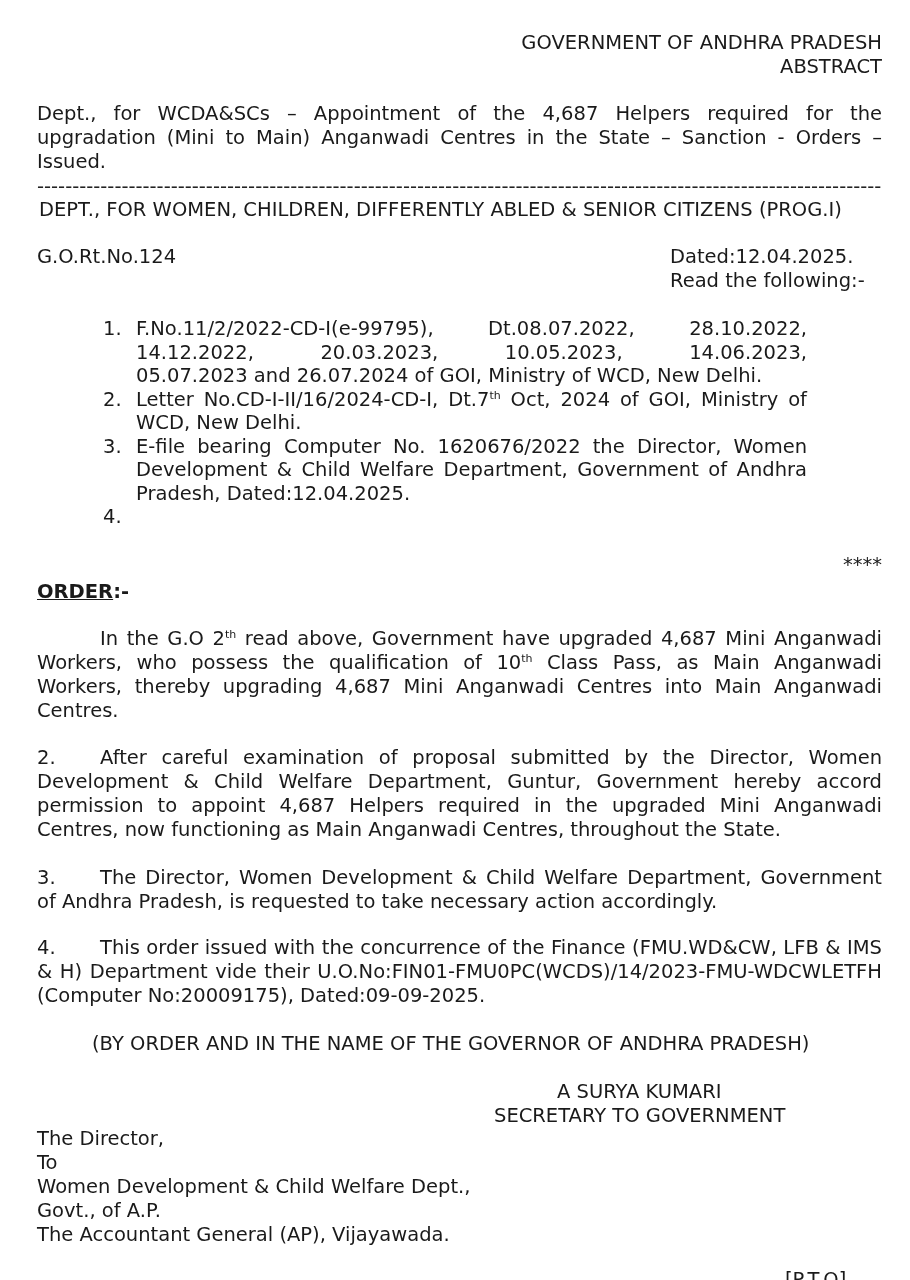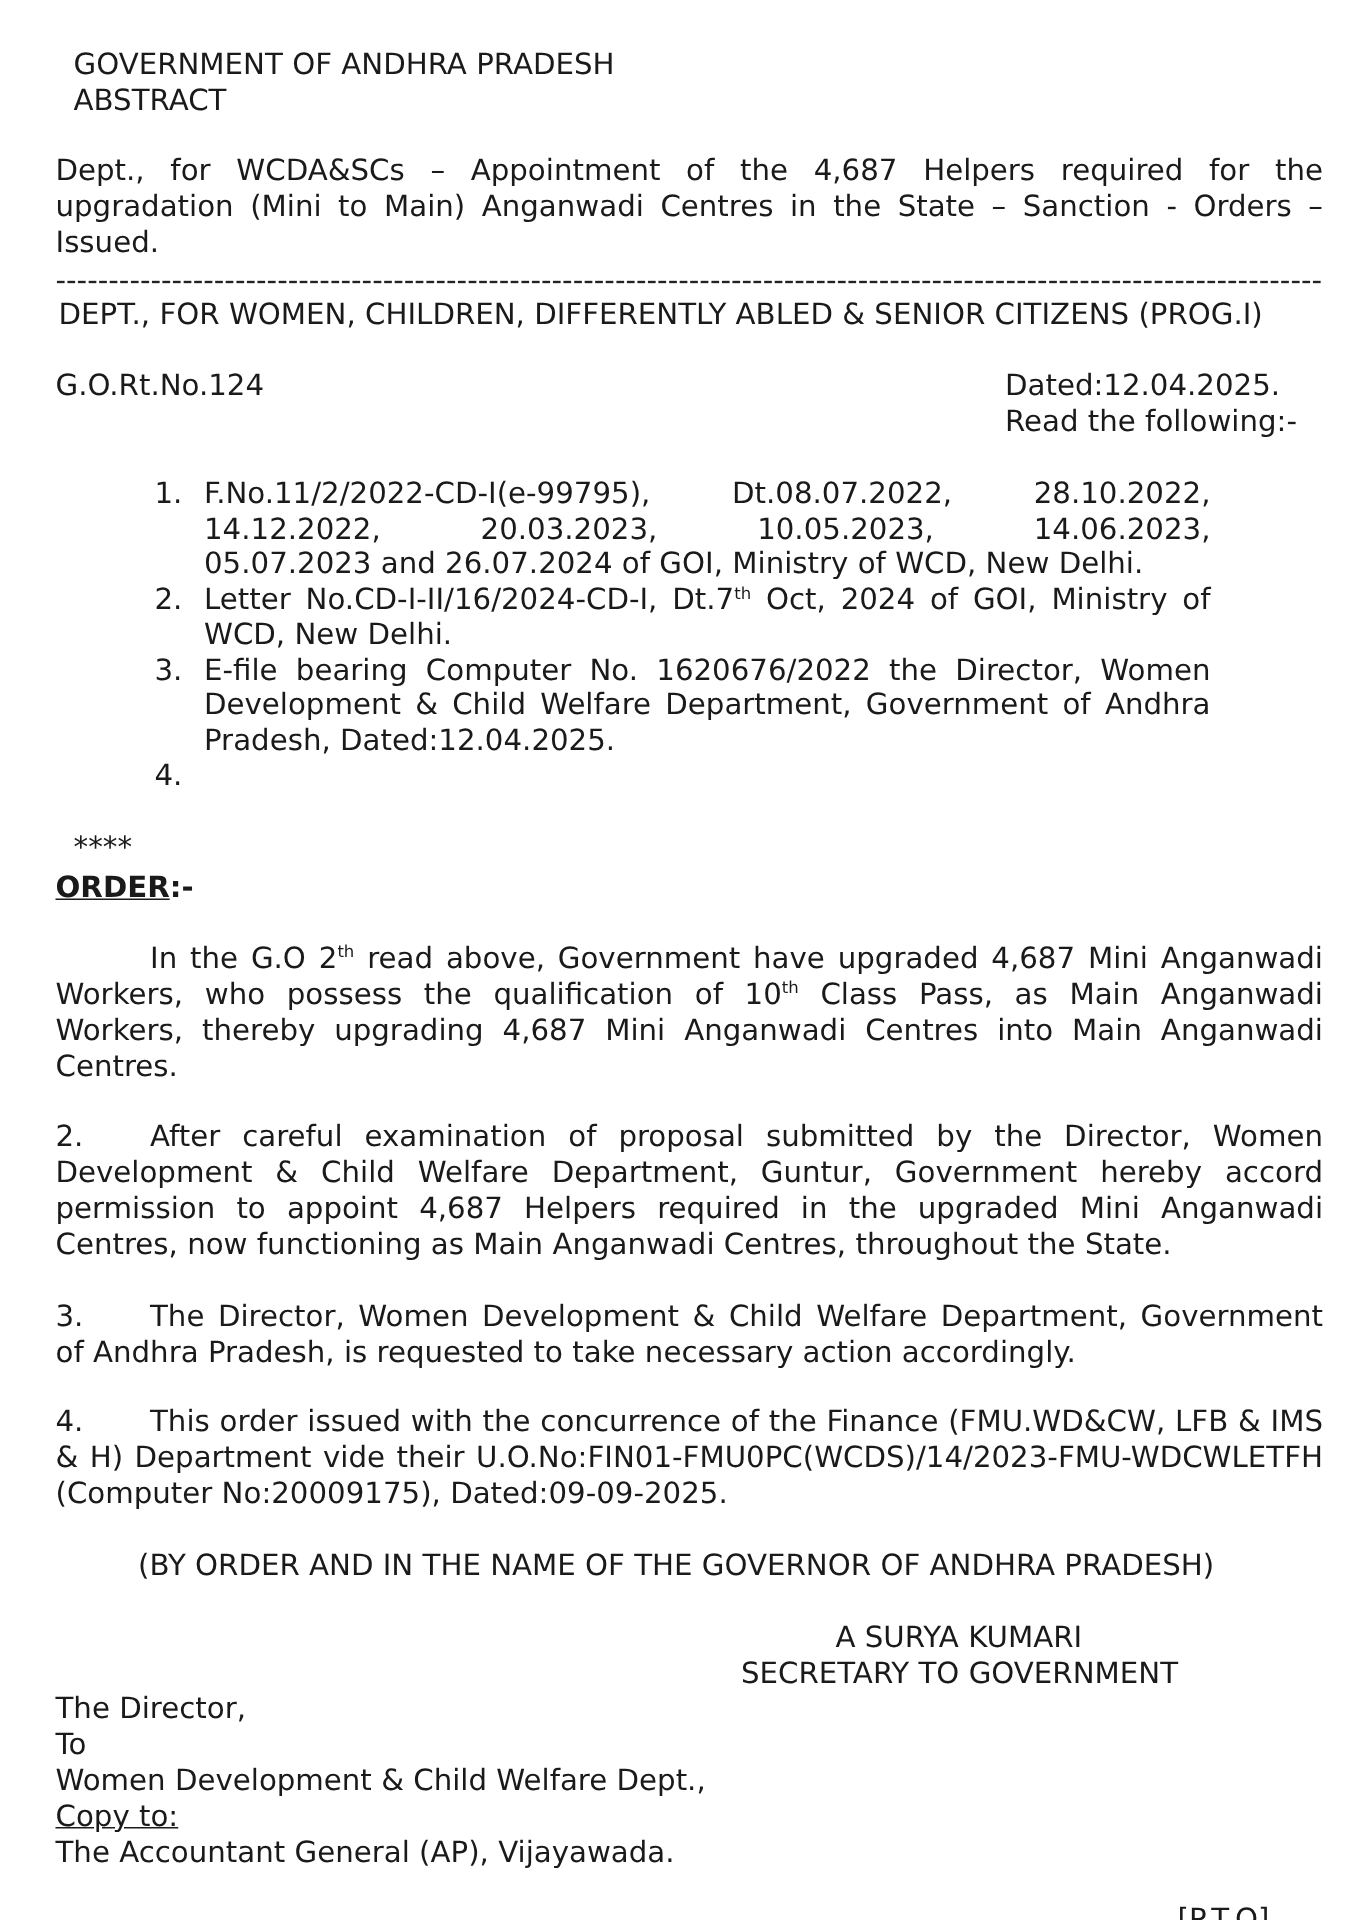--- a/index.html
+++ b/index.html
@@ -2,21 +2,21 @@
 <html><head>
 <meta charset="utf-8">
 <style>
   html, body { margin: 0; padding: 0; background: #ffffff; }
   body {
     width: 910px; height: 1280px; overflow: hidden; position: relative;
     font-family: "DejaVu Sans", sans-serif; color: #1a1a1a; font-size: 19.5px;
   }
   .page { position: absolute; left: 37px; right: 28px; top: 0; bottom: 0; }
   .abs { position: absolute; }
-  .center { text-align: left; left: 12px; right: 0; }
+  .center { text-align: right; left: 12px; right: 0; }
   .just { text-align: justify; text-align-last: left; line-height: 24px; }
   .line { line-height: 24px; white-space: nowrap; }
   .dash { overflow: hidden; white-space: nowrap; letter-spacing: 0px; line-height: 14px; color:#222; }
   ol.refs { margin: 0; padding: 0; list-style: none; }
   ol.refs li { position: relative; padding-left: 33px; line-height: 23.5px; text-align: justify; text-align-last: left; }
   ol.refs li .num { position: absolute; left: 0; top: 0; }
   .para-indent { text-indent: 63px; }
   .num-para .n { display: inline-block; width: 63px; }
   b { font-weight: normal; }
   u { text-decoration: underline; }
@@ -72,18 +72,18 @@
 
   <div class="abs line" style="top:1032px; left:55px;">(BY ORDER AND IN THE NAME OF THE GOVERNOR OF ANDHRA PRADESH)</div>
 
   <div class="abs line" style="top:1080px; left:520px;">A SURYA KUMARI</div>
   <div class="abs line" style="top:1104px; left:457px;">SECRETARY TO GOVERNMENT</div>
 
   <div class="abs" style="top:1127px; left:0; line-height:24px;">
     <div>The Director,</div>
     <div>To</div>
     <div>Women Development &amp; Child Welfare Dept.,</div>
-    <div><u>Copy to:</u></div>
+    <div>Govt., of A.P.</div>
     <div>The Accountant General (AP), Vijayawada.</div>
   </div>
 
   <div class="abs line" style="top:1268px; left:748px;">[P.T.O]</div>
 </div>
 
 </body></html>

